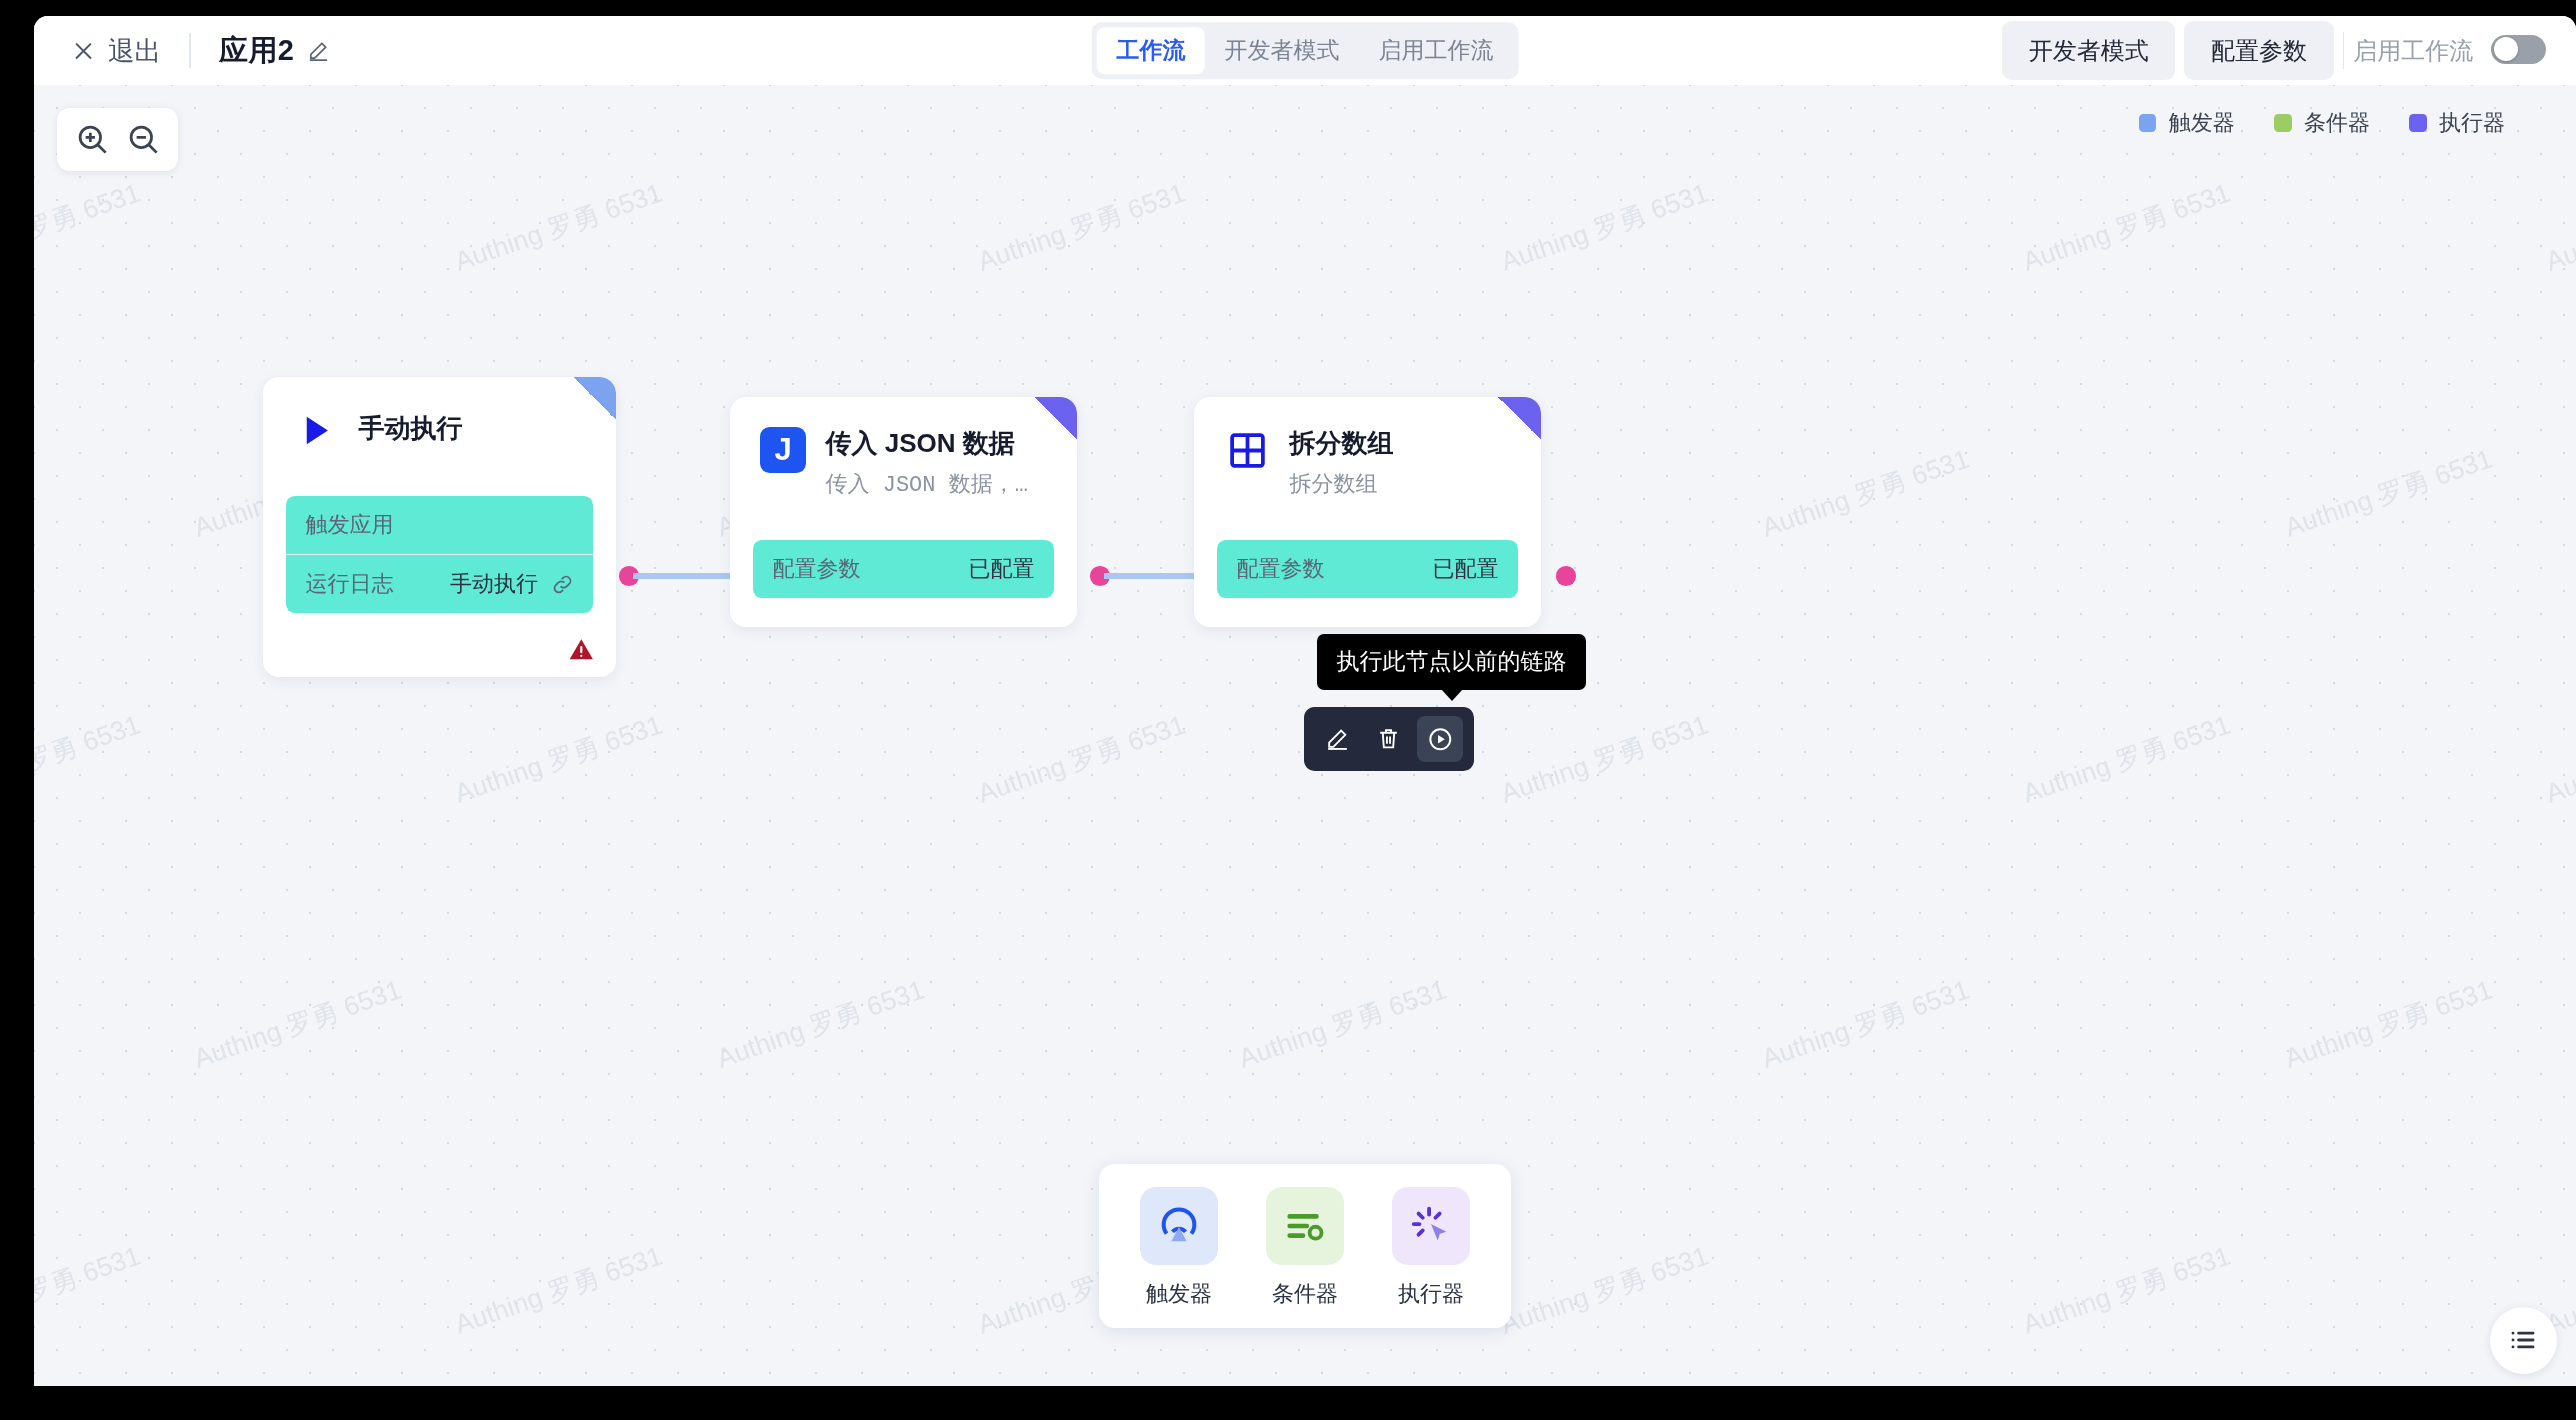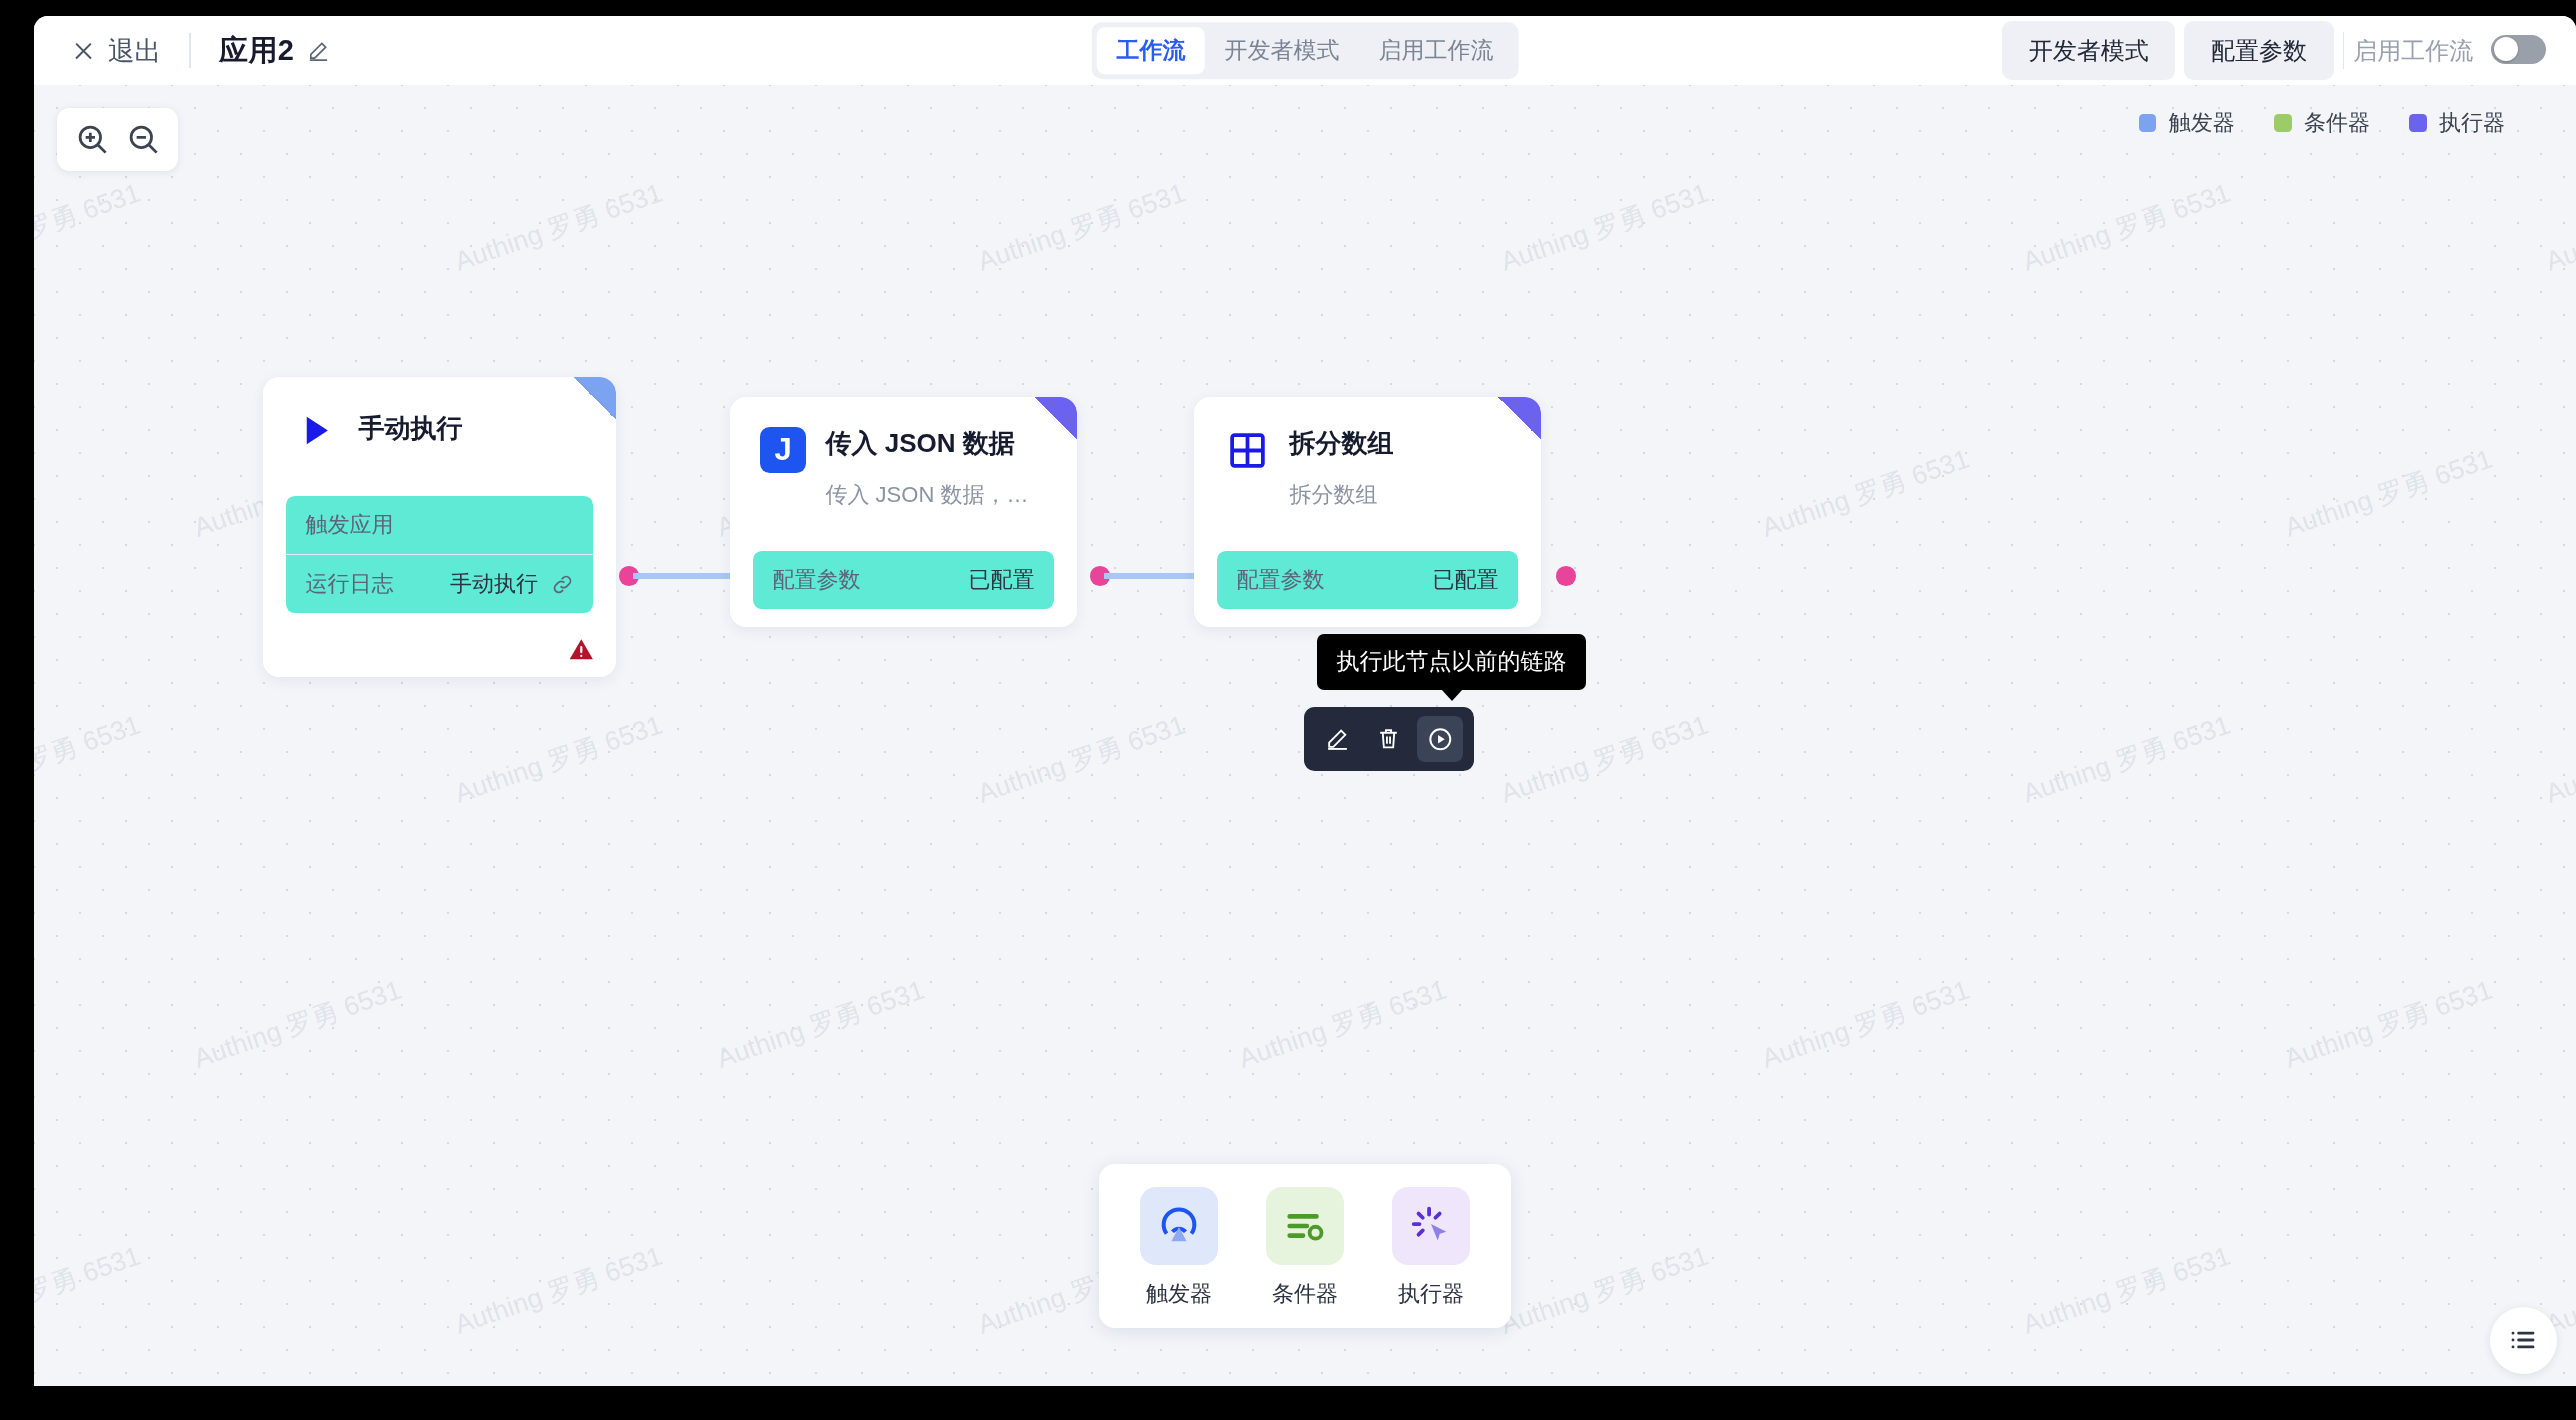--- a/index.html
+++ b/index.html
@@ -132,21 +132,21 @@
     border-top-right-radius: 16px;
   }
   .node-head { display: flex; align-items: flex-start; gap: 19.5px; padding: 30px 26.6px 0 30px; }
   .node-icon { width: 46px; height: 46px; flex: 0 0 auto; display:flex; align-items:center; justify-content:center; }
   .node-icon.sq {
     background: #1e54f0; border-radius: 9.7px;
     color: #fff; font-size: 31px; font-weight: 700;
     font-family: "Liberation Sans", sans-serif;
   }
   .node-title { font-size: 26px; font-weight: 700; color: #161c2d; line-height: 1.25; white-space: nowrap; }
-  .node-sub { font-size: 22px; color: #8b93a3; margin-top: 20px; white-space: nowrap; }
+  .node-sub { font-size: 22px; color: #8b93a3; margin-top: 9px; white-space: nowrap; font-family: Liberation Mono, monospace; }
   .node-rows { margin: 23px 23px 23px 23px; border-radius: 8.9px; overflow: hidden; }
   .node-row {
     display: flex; align-items: center;
     background: #5eead4;
     padding: 14px 19.5px;
     font-size: 22px; color: #5b6577;
   }
   .node-row + .node-row { border-top: 1.8px solid #e7eaf1; }
   .node-row .val { margin-left: auto; color: #2c3444; display: flex; align-items: center; gap: 12.4px; }
   .link-icon { width: 23px; height: 23px; cursor: pointer; }

